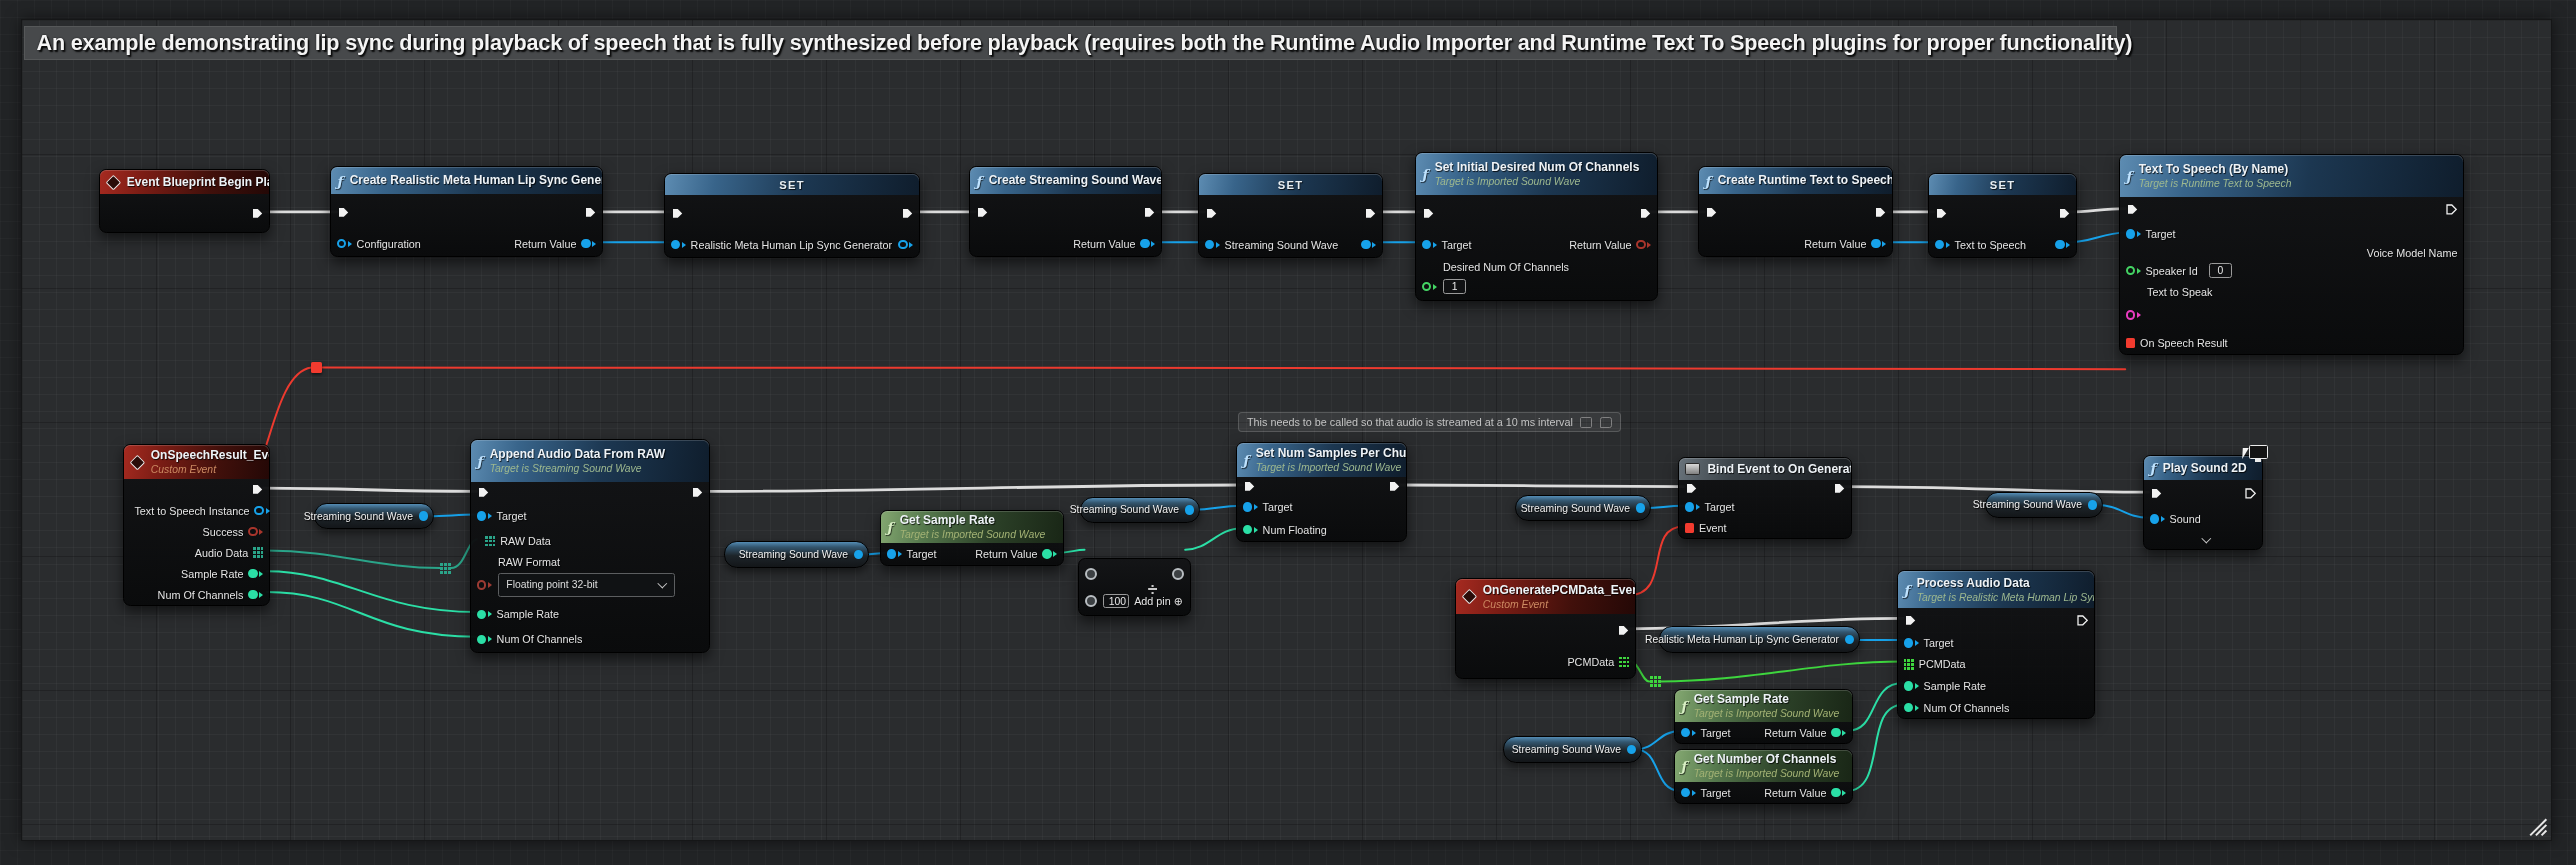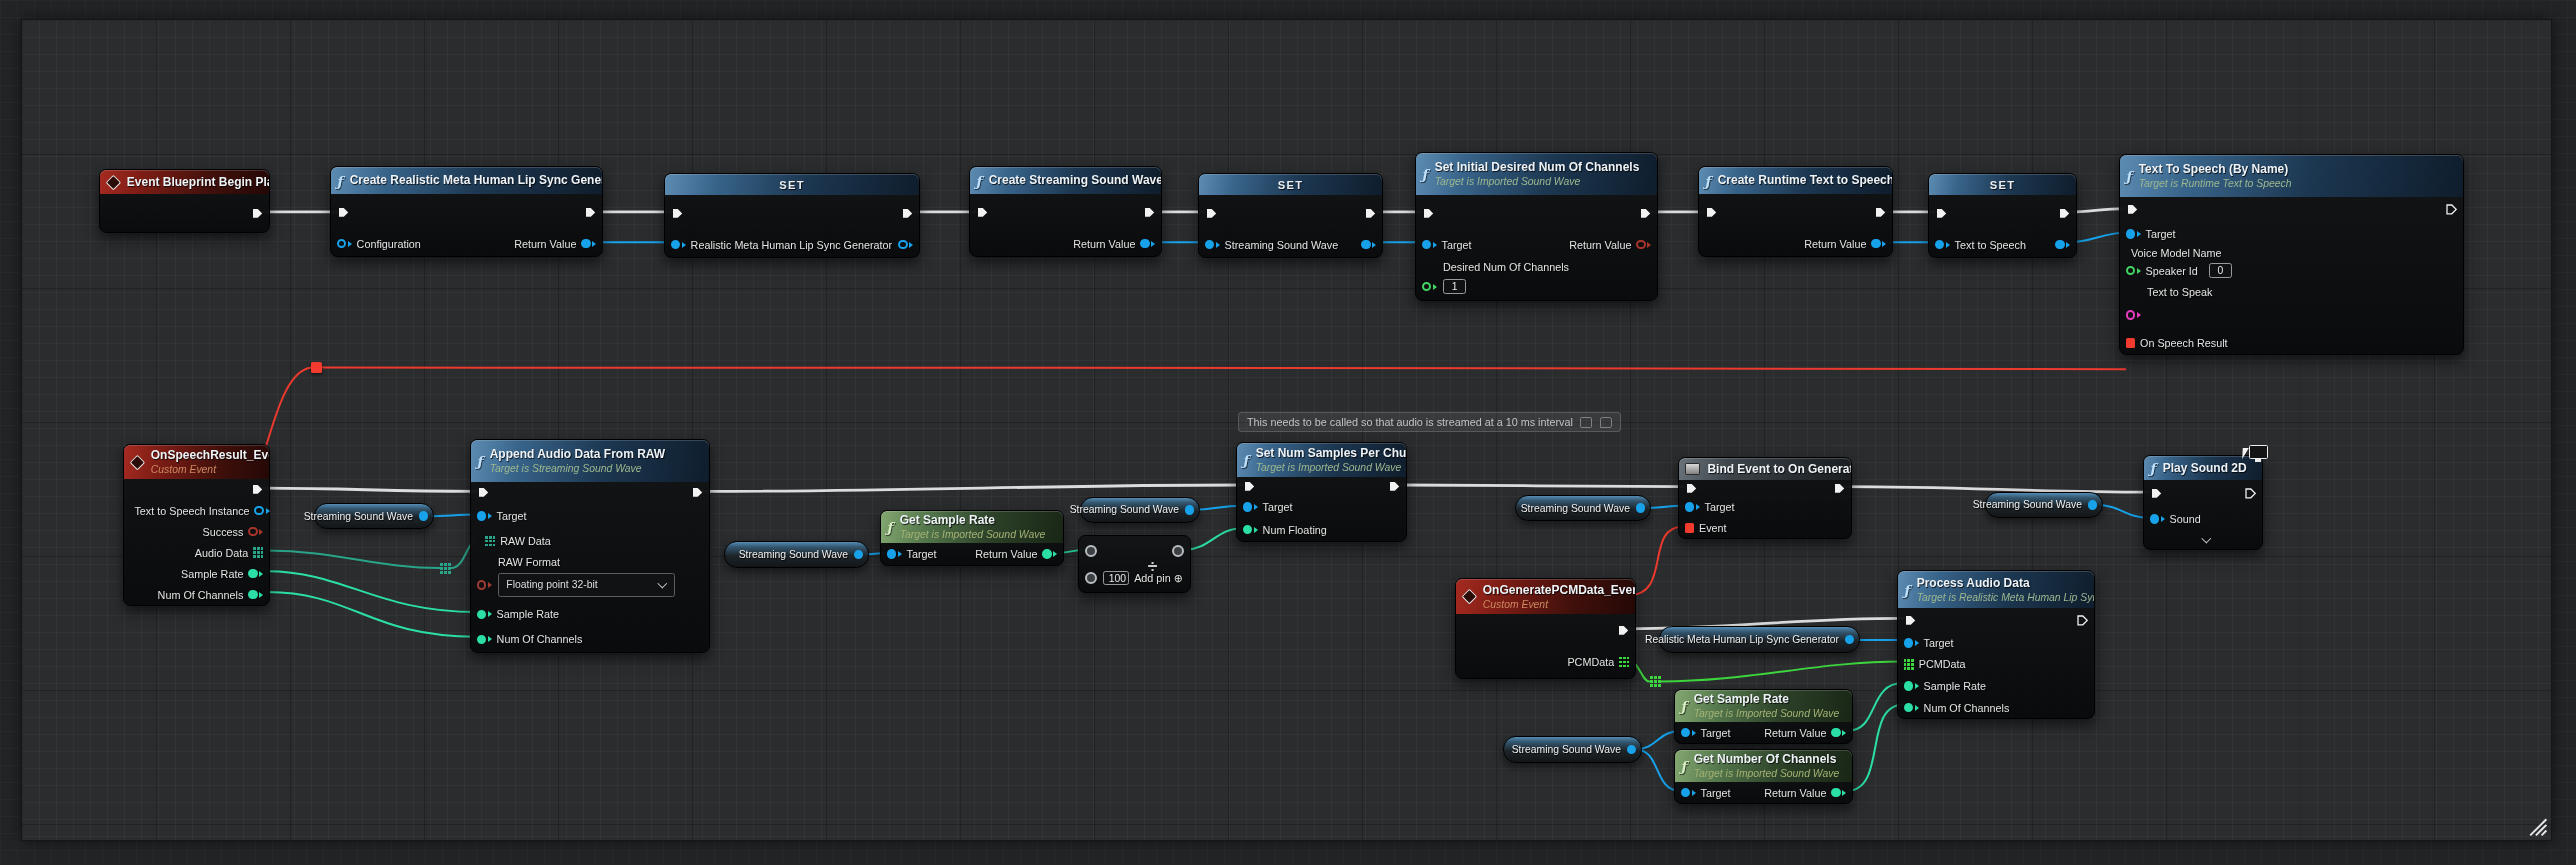--- a/index.html
+++ b/index.html
@@ -69,20 +69,23 @@
   .monitor{width:17.6px;height:12px;border:1.6px solid #ececec;border-radius:1.6px;background:#141414;position:relative;}
   .monitor::after{content:"";position:absolute;left:4.8px;bottom:-4px;width:6.4px;height:2.4px;background:#ececec;}
   .bolt{width:0;height:0;border-left:3.2px solid transparent;border-right:3.2px solid transparent;border-top:11.2px solid #f2f2f2;transform:skewX(-18deg);margin-right:1.6px;}
   .divglyph{position:absolute;color:#c9c9c9;font-size:17.6px;font-weight:bold;}
 </style>
 </head>
 <body>
 
 <div id="stage">
   <div id="graph-panel">
+    <div id="banner">
+      <span>An example demonstrating lip sync during playback of speech that is fully synthesized before playback (requires both the Runtime Audio Importer and Runtime Text To Speech plugins for proper functionality)</span>
+    </div>
     <svg id="wires" viewBox="0 0 3224 1083" style="left: -21px; top: -19px;">
         <path d="M328 264 L420 264" stroke="#dcdcdc" stroke-width="3.5" fill="none" stroke-linecap="round"></path>
         <path d="M746 264 L838 264" stroke="#dcdcdc" stroke-width="3.5" fill="none" stroke-linecap="round"></path>
         <path d="M1142 264 L1219 264" stroke="#dcdcdc" stroke-width="3.5" fill="none" stroke-linecap="round"></path>
         <path d="M1445 264 L1506 264" stroke="#dcdcdc" stroke-width="3.5" fill="none" stroke-linecap="round"></path>
         <path d="M1722 264 L1777 264" stroke="#dcdcdc" stroke-width="3.5" fill="none" stroke-linecap="round"></path>
         <path d="M2065 264 L2132 264" stroke="#dcdcdc" stroke-width="3.5" fill="none" stroke-linecap="round"></path>
         <path d="M2360 264 L2419 264" stroke="#dcdcdc" stroke-width="3.5" fill="none" stroke-linecap="round"></path>
         <path d="M2589 264 C 2615 264,2630 260,2659 260" stroke="#dcdcdc" stroke-width="3.5" fill="none" stroke-linecap="round"></path>
         <path d="M328 610 C 440 610,475 614,595 614" stroke="#dcdcdc" stroke-width="3.5" fill="none" stroke-linecap="round"></path>
@@ -394,21 +397,21 @@
           </div>
           <div class="row" style="height: 22.4px;">
             <span class="grp">
               <span class="pin">
                 <span class="pcirc" style="border: 2px solid rgb(23, 162, 234); background: rgb(23, 162, 234);"></span>
                 <span class="ptick" style="border-left: 4px solid rgb(23, 162, 234);"></span>
               </span>
               <span class="plabel">Target</span>
             </span>
           </div>
-          <div class="row labrow" style="height: 14.4px; padding-left: 11px;">
+          <div class="row labrow" style="height: 14.4px; padding-left: 27px; justify-content: flex-end;">
             <span>Voice Model Name</span>
           </div>
           <div class="row" style="height: 22.4px;">
             <span class="grp">
               <span class="pin">
                 <span class="pcirc" style="border: 2px solid rgb(68, 212, 100); background: rgb(13, 14, 16);"></span>
                 <span class="ptick" style="border-left: 4px solid rgb(68, 212, 100);"></span>
               </span>
               <span class="plabel">Speaker Id</span>
               <span class="vbox">0</span>
@@ -599,21 +602,21 @@
             </span>
             <span class="grp right">
               <span class="plabel">Return Value</span>
               <span class="pin">
                 <span class="pcirc" style="border: 2px solid rgb(43, 223, 166); background: rgb(43, 223, 166);"></span>
                 <span class="ptick" style="border-left: 4px solid rgb(43, 223, 166);"></span>
               </span>
             </span>
           </div>
         </div>
-        <div class="node style-math" style="left: 1056px; top: 515px; width: 113px;">
+        <div class="node style-math" style="left: 1056px; top: 538px; width: 113px;">
           <div class="nhead " style="height: 1.6px; box-shadow: none;"></div>
           <div class="row" style="height: 27px;">
             <span class="grp">
               <span class="pin">
                 <span class="pring"></span>
               </span>
             </span>
             <span class="grp right">
               <span class="pin">
                 <span class="pring"></span>

